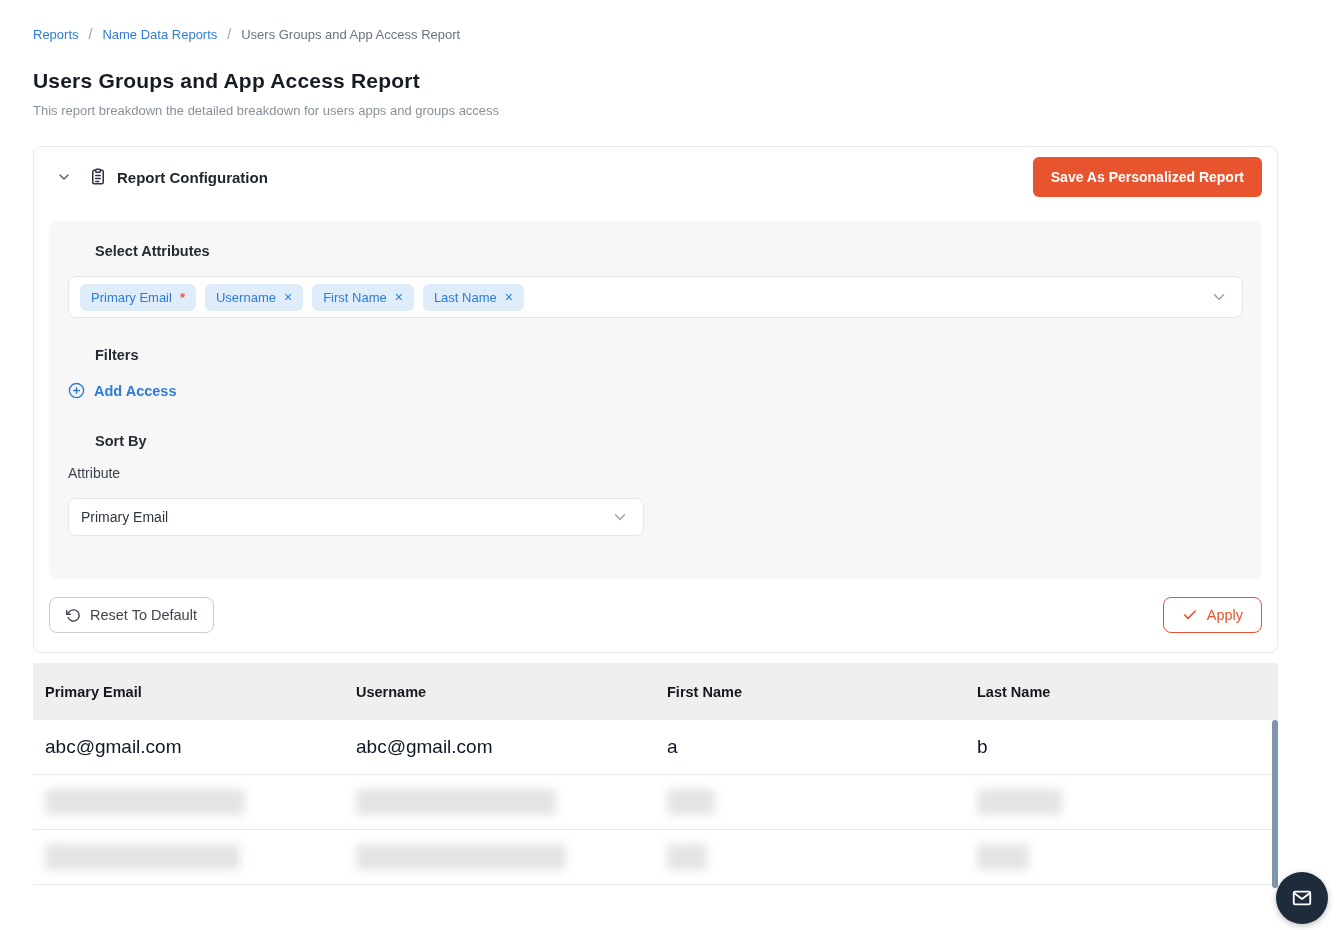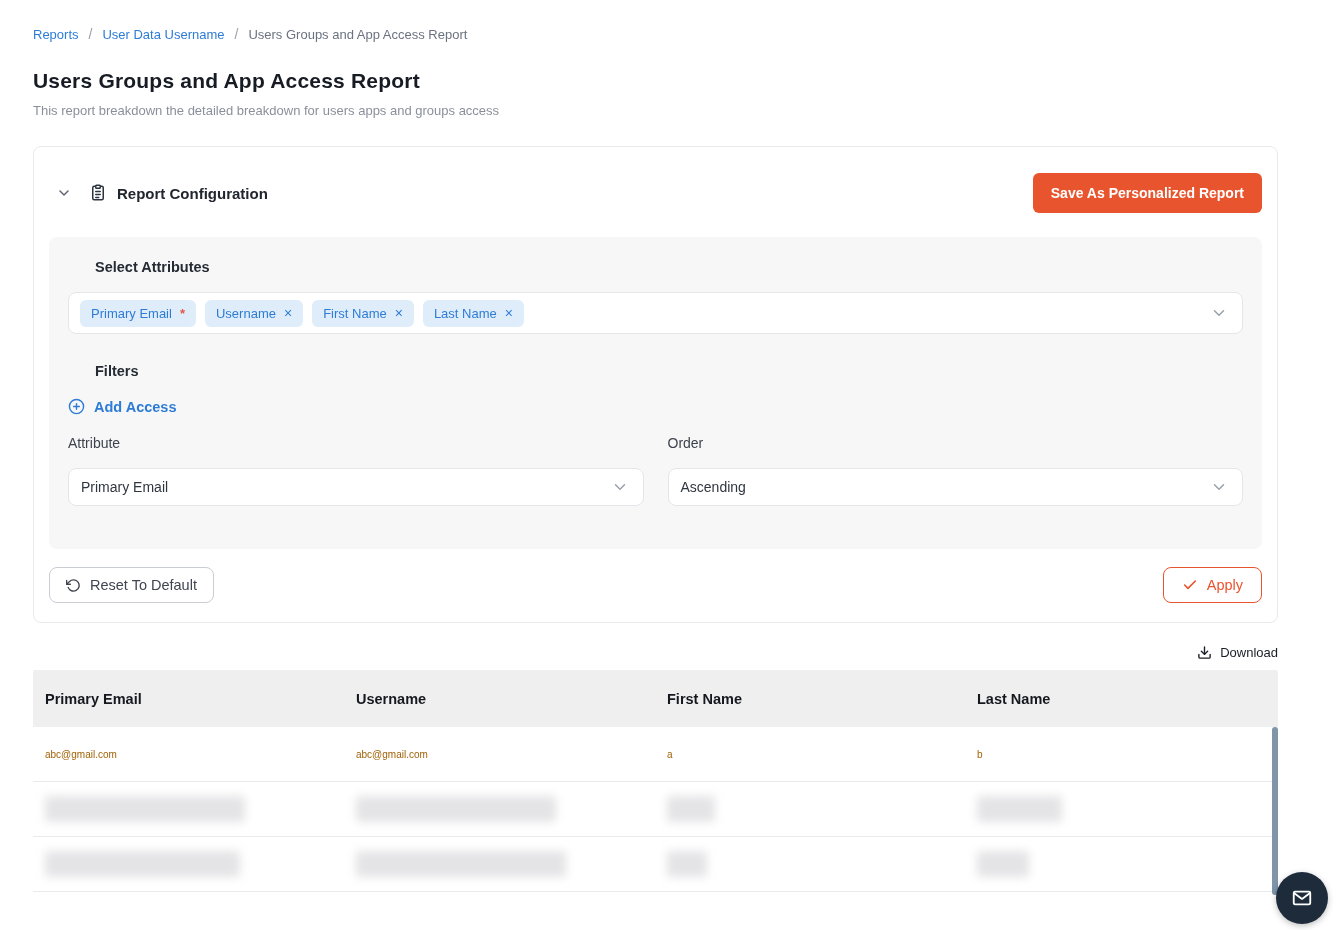--- a/index.html
+++ b/index.html
@@ -13,21 +13,21 @@
   .crumb-link { color:#2e7cd6; cursor:pointer; }
   .crumb-sep { color:#9aa1ab; font-size:14px; }
   .crumb-current { color:#6b7280; }
 
   
   .page-title { margin-top:27px; font-size:21px; font-weight:700; color:#171b23; letter-spacing:.2px; }
   .page-subtitle { margin-top:10px; font-size:13px; color:#8a909b; }
 
   
   .card { margin-top:28px; border:1px solid #e8eaee; border-radius:8px; background:#fff;
-    padding:28px 15px 19px 15px; }
+    padding:12px 15px 19px 15px; }
   .card-header { display:flex; align-items:center; height:36px; }
   .collapse-btn { display:flex; align-items:center; justify-content:center; width:22px; height:22px;
     margin-left:4px; cursor:pointer; color:#5f6670; }
   .cfg-icon { margin-left:14px; color:#2c3340; display:flex; }
   .cfg-title { margin-left:10px; font-size:15px; font-weight:700; color:#20252e; }
   .spacer { flex:1; }
   .save-btn { background:#e8542d; color:#fff; border:none; border-radius:6px; height:40px;
     padding:0 18px; font-size:14px; font-weight:600; font-family:inherit; cursor:pointer; }
 
   
@@ -66,41 +66,41 @@
   .download-row { display:flex; justify-content:flex-end; margin-top:22px; }
   .download-link { display:inline-flex; align-items:center; gap:8px; font-size:13px;
     color:#1a1e27; cursor:pointer; }
 
   
   .table-wrap { margin-top:10px; position:relative; }
   .tbl { width:100%; }
   .tbl-row { display:grid; grid-template-columns:311px 311px 310px 1fr; align-items:center; }
   .tbl-head { background:#efeff0; height:57px; border-radius:2px 2px 0 0; }
   .tbl-head .cell { font-weight:700; font-size:14.5px; color:#15181e; }
-  .cell { padding:0 12px; font-size:10px; color:#a16207; }
+  .cell { padding:0 12px; font-size:19px; color:#0f172a; }
   .body-row { height:55px; border-bottom:1px solid #e9eaeb; background:#fff; }
   .blur-block { height:26px; background:#e4e4e6; border-radius:3px; filter:blur(5px); }
   .scroll-thumb { position:absolute; right:0px; top:57px; width:6px; height:168px;
     background:#7e95aa; border-radius:3px; }
 
   
   .chat-fab { position:absolute; left:1276px; top:872px; width:52px; height:52px;
     border-radius:50%; background:#1d2b3b; display:flex; align-items:center; justify-content:center;
     cursor:pointer; box-shadow:0 2px 6px rgba(0,0,0,.25); }
 </style>
 </head>
 <body>
 
 <div class="page">
   <div class="content">
 
     <div class="breadcrumb">
       <span class="crumb-link">Reports</span>
       <span class="crumb-sep">/</span>
-      <span class="crumb-link">User Data Username</span>
+      <span class="crumb-link">Name Data Reports</span>
       <span class="crumb-sep">/</span>
       <span class="crumb-current">Users Groups and App Access Report</span>
     </div>
 
     <h1 class="page-title">Users Groups and App Access Report</h1>
     <div class="page-subtitle">This report breakdown the detailed breakdown for users apps and groups access</div>
 
     <div class="card">
       <div class="card-header">
         <span class="collapse-btn">
@@ -155,74 +155,54 @@
 
         <div class="add-filter">
           <svg width="17" height="17" viewBox="0 0 24 24" fill="none" stroke="currentColor" stroke-width="2" stroke-linecap="round" stroke-linejoin="round">
               <circle cx="12" cy="12" r="10"></circle>
               <line x1="12" y1="8" x2="12" y2="16"></line>
               <line x1="8" y1="12" x2="16" y2="12"></line>
             </svg>
           <span>Add Access</span>
         </div>
 
+        <div class="section-label sortby-label">Sort By</div>
 
         <div class="sort-grid">
           <div>
             <div class="field-label">Attribute</div>
             <div class="dropdown">
               <span class="val">Primary Email</span>
               <span class="chev">
                 <svg width="18" height="18" viewBox="0 0 24 24" fill="none" stroke="currentColor" stroke-width="2" stroke-linecap="round" stroke-linejoin="round">
                     <polyline points="6 9 12 15 18 9"></polyline>
                   </svg>
               </span>
             </div>
           </div>
-          <div>
-            <div class="field-label">Order</div>
-            <div class="dropdown">
-              <span class="val">Ascending</span>
-              <span class="chev">
-                <svg width="18" height="18" viewBox="0 0 24 24" fill="none" stroke="currentColor" stroke-width="2" stroke-linecap="round" stroke-linejoin="round">
-                    <polyline points="6 9 12 15 18 9"></polyline>
-                  </svg>
-              </span>
-            </div>
-          </div>
         </div>
       </div>
 
       <div class="card-actions">
         <button class="reset-btn">
           <svg width="15" height="15" viewBox="0 0 24 24" fill="none" stroke="currentColor" stroke-width="2.2" stroke-linecap="round" stroke-linejoin="round">
               <polyline points="1 4 1 10 7 10"></polyline>
               <path d="M3.51 15a9 9 0 1 0 2.13-9.36L1 10"></path>
             </svg>
           <span>Reset To Default</span>
         </button>
         <button class="apply-btn">
           <svg width="16" height="16" viewBox="0 0 24 24" fill="none" stroke="currentColor" stroke-width="2.4" stroke-linecap="round" stroke-linejoin="round">
               <polyline points="20 6 9 17 4 12"></polyline>
             </svg>
           <span>Apply</span>
         </button>
       </div>
     </div>
 
-    <div class="download-row">
-      <span class="download-link">
-        <svg width="15" height="15" viewBox="0 0 24 24" fill="none" stroke="currentColor" stroke-width="2.2" stroke-linecap="round" stroke-linejoin="round">
-            <path d="M21 15v4a2 2 0 0 1-2 2H5a2 2 0 0 1-2-2v-4"></path>
-            <polyline points="7 10 12 15 17 10"></polyline>
-            <line x1="12" y1="3" x2="12" y2="15"></line>
-          </svg>
-        <span>Download</span>
-      </span>
-    </div>
 
     <div class="table-wrap">
       <div class="tbl">
         <div class="tbl-row tbl-head">
           <div class="cell">Primary Email</div>
           <div class="cell">Username</div>
           <div class="cell">First Name</div>
           <div class="cell">Last Name</div>
         </div>
 

